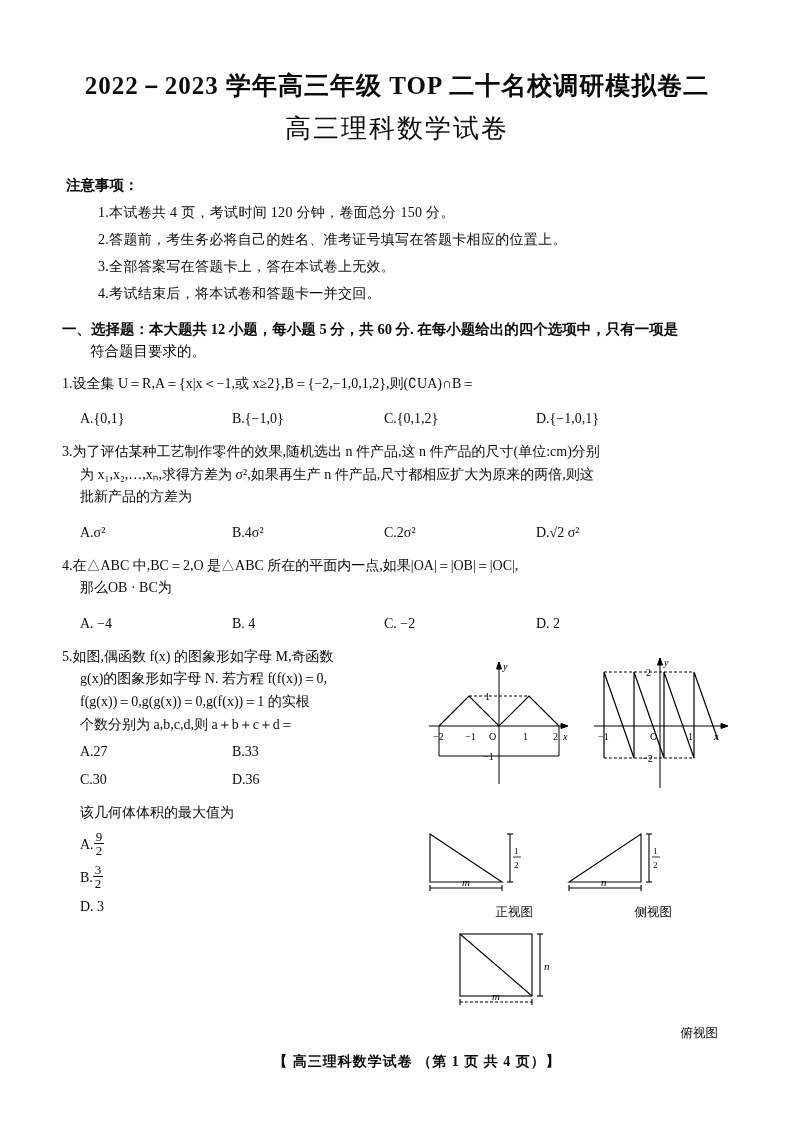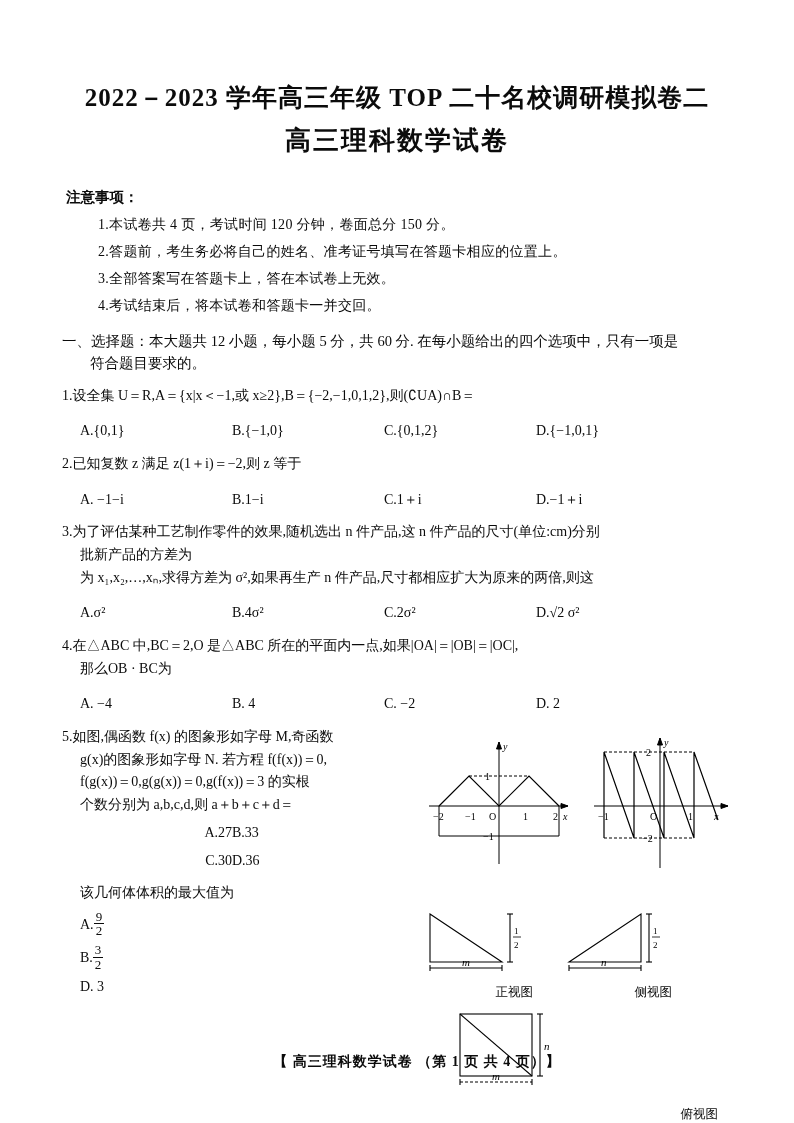--- a/index.html
+++ b/index.html
@@ -21,47 +21,47 @@
     box-sizing: border-box;
     padding: 58px 62px 20px 62px;
     position: relative;
   }
   .title-main {
     text-align: center;
     font-size: 25px;
     font-weight: bold;
     letter-spacing: 1px;
     line-height: 1.25;
-    margin-top: 24px;
+    margin-top: 12px;
   }
   .title-sub {
     text-align: center;
     font-size: 26px;
-    font-weight: bold;
+    font-weight: normal;
     letter-spacing: 2px;
     margin-top: 10px;
   }
   .notice-head {
     margin-top: 30px;
     font-size: 14.5px;
     font-weight: bold;
     padding-left: 4px;
   }
   .notice-item {
     font-size: 14px;
     margin-top: 9px;
     padding-left: 36px;
     letter-spacing: 0.3px;
   }
   .section-head {
     margin-top: 16px;
     font-size: 14.5px;
     line-height: 1.5;
   }
-  .section-head b { font-weight: normal; }
+  .section-head b { font-weight: bold; }
   .section-head .cont {
     display: block;
     padding-left: 28px;
   }
   .q {
     margin-top: 10px;
     font-size: 14px;
     line-height: 1.62;
     position: relative;
   }
@@ -114,21 +114,21 @@
     padding-left: 18px;
     font-size: 14px;
     margin-top: 5px;
   }
   .opt-two {
     display: flex;
     padding-left: 18px;
     margin-top: 5px;
     font-size: 14px;
   }
-  .opt-two > div:first-child { width: 152px; text-align: right; }
+  .opt-two > div:first-child { width: 152px; }
   .footer {
     position: absolute;
     left: 0;
     right: 0;
     bottom: 52px;
     text-align: center;
     font-size: 14px;
     font-weight: bold;
     letter-spacing: 1px;
     padding-left: 40px;
@@ -156,34 +156,25 @@
   <div class="q">
     <span class="stem"><span>1.</span><span>设全集 U＝R,A＝{x|x＜−1,或 x≥2},B＝{−2,−1,0,1,2},则(∁UA)∩B＝</span></span>
     <div class="opts">
       <div class="opt-a">A.{0,1}</div>
       <div class="opt-b">B.{−1,0}</div>
       <div class="opt-c">C.{0,1,2}</div>
       <div class="opt-d">D.{−1,0,1}</div>
     </div>
   </div>
 
-  <div class="q">
-    <span class="stem"><span>2.</span><span>已知复数 z 满足 z(1＋i)＝−2,则 z 等于</span></span>
-    <div class="opts">
-      <div class="opt-a">A. −1−i</div>
-      <div class="opt-b">B.1−i</div>
-      <div class="opt-c">C.1＋i</div>
-      <div class="opt-d">D.−1＋i</div>
-    </div>
-  </div>
 
   <div class="q">
     <span class="stem"><span>3.</span><span>为了评估某种工艺制作零件的效果,随机选出 n 件产品,这 n 件产品的尺寸(单位:cm)分别</span></span>
+    <span class="cont">为 x₁,x₂,…,xₙ,求得方差为 σ²,如果再生产 n 件产品,尺寸都相应扩大为原来的两倍,则这</span>
     <span class="cont">批新产品的方差为</span>
-    <span class="cont">为 x₁,x₂,…,xₙ,求得方差为 σ²,如果再生产 n 件产品,尺寸都相应扩大为原来的两倍,则这</span>
     <div class="opts">
       <div class="opt-a">A.σ²</div>
       <div class="opt-b">B.4σ²</div>
       <div class="opt-c">C.2σ²</div>
       <div class="opt-d">D.√2 σ²</div>
     </div>
   </div>
 
   <div class="q">
     <span class="stem"><span>4.</span><span>在△ABC 中,BC＝2,O 是△ABC 所在的平面内一点,如果|OA|＝|OB|＝|OC|,</span></span>
@@ -193,21 +184,21 @@
       <div class="opt-b">B. 4</div>
       <div class="opt-c">C. −2</div>
       <div class="opt-d">D. 2</div>
     </div>
   </div>
 
   <div class="q q5wrap">
     <div class="q5-left">
       <span class="stem"><span>5.</span><span>如图,偶函数 f(x) 的图象形如字母 M,奇函数</span></span>
       <span class="cont">g(x)的图象形如字母 N. 若方程 f(f(x))＝0,</span>
-      <span class="cont">f(g(x))＝0,g(g(x))＝0,g(f(x))＝3 的实根</span>
+      <span class="cont">f(g(x))＝0,g(g(x))＝0,g(f(x))＝1 的实根</span>
       <span class="cont">个数分别为 a,b,c,d,则 a＋b＋c＋d＝</span>
       <div class="opt-two">
         <div>A.27</div>
         <div>B.33</div>
       </div>
       <div class="opt-two">
         <div>C.30</div>
         <div>D.36</div>
       </div>
     </div>

